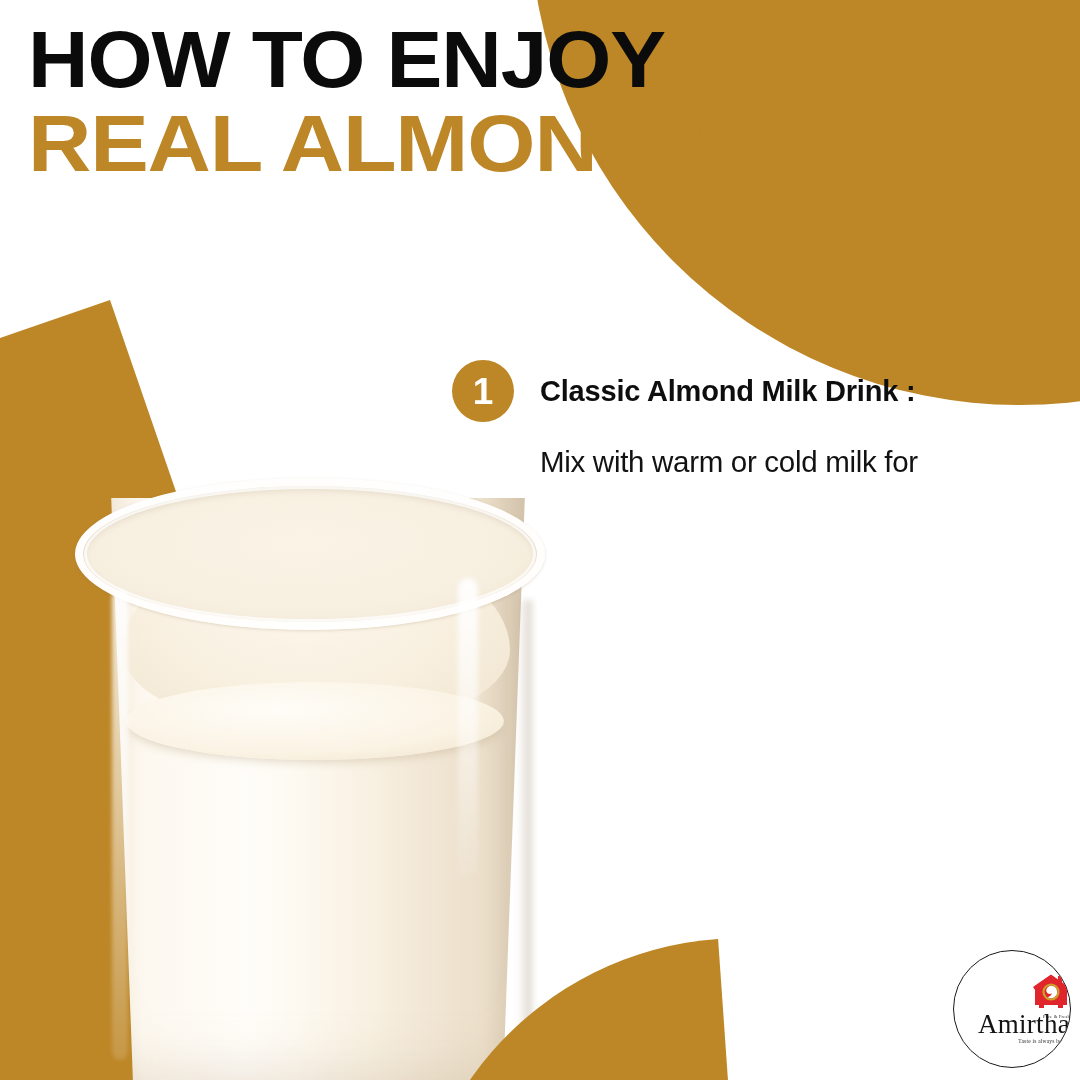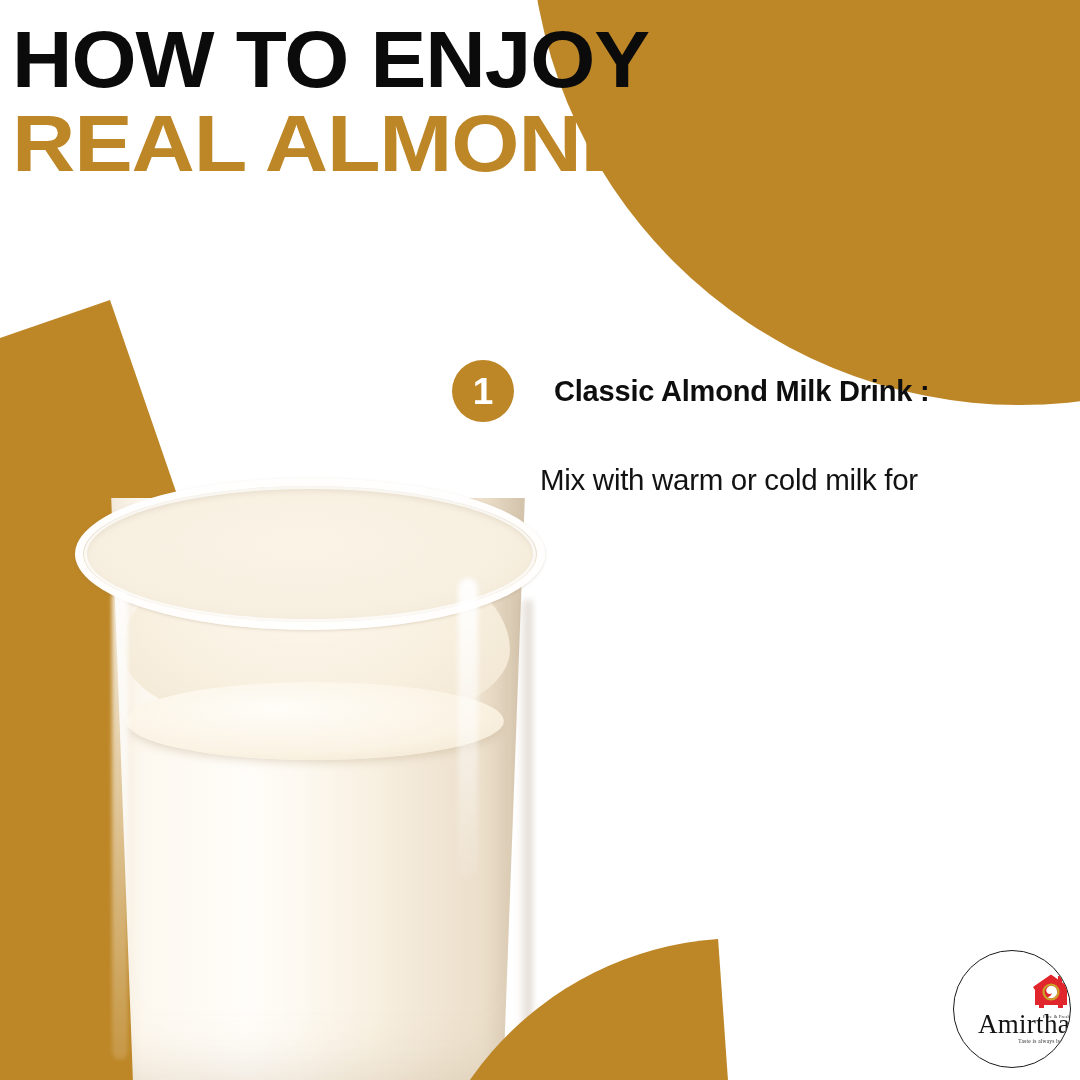--- a/index.html
+++ b/index.html
@@ -149,21 +149,21 @@
     top: 130px;
     width: 14px;
     height: 440px;
     background: linear-gradient(to right, rgba(170,148,120,0.0), rgba(160,138,110,0.38));
     filter: blur(3px);
   }
 
   
   .headline {
     position: absolute;
-    left: 12px;
+    left: 28px;
     top: 22px;
     width: 960px;
   }
   .headline-line {
     display: block;
     font-family: "Liberation Sans", sans-serif;
     font-weight: bold;
     letter-spacing: -1px;
     line-height: 0.96;
     white-space: nowrap;
@@ -210,24 +210,23 @@
     line-height: 1;
     font-family: "Liberation Sans", sans-serif;
   }
   .step-title {
     font-size: 29px;
     font-weight: bold;
     color: #0E0E0E;
     letter-spacing: -0.2px;
     white-space: nowrap;
     font-family: "Liberation Sans", sans-serif;
-    margin-left: 14px;
   }
   .step-body {
-    margin-top: 40px;
+    margin-top: 22px;
     margin-left: 88px;
     font-size: 29.5px;
     line-height: 1.24;
     color: #121212;
     letter-spacing: -0.3px;
     font-family: "Liberation Sans", sans-serif;
   }
   .step-body span { display: block; white-space: nowrap; }
 
   

